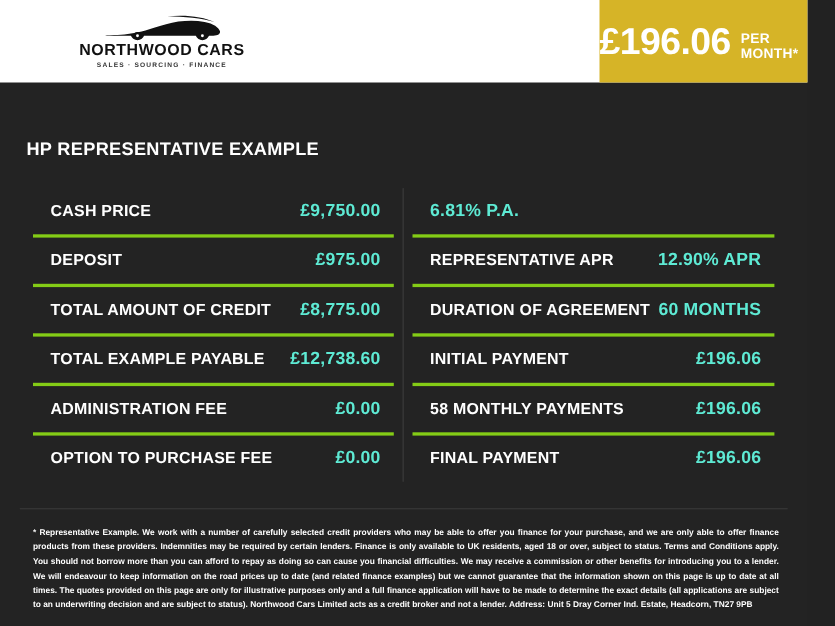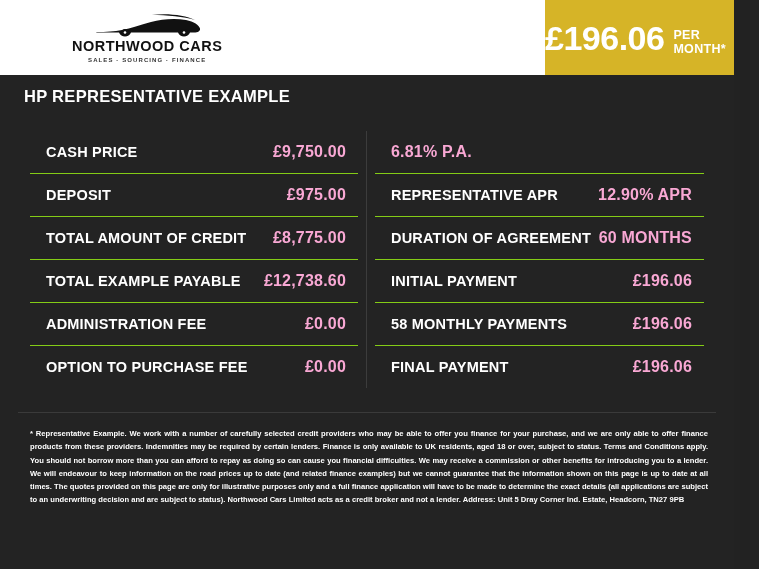--- a/index.html
+++ b/index.html
@@ -79,51 +79,52 @@
     padding-top: 9px;
   }
 
   
   .title {
     color: #ffffff;
     font-size: 16.5px;
     font-weight: bold;
     letter-spacing: 0.3px;
     padding: 12px 0 0 24px;
+    margin-top: 40px;
   }
 
   
   .tables {
     display: flex;
     padding: 25px 22px 0 22px;
     gap: 0;
   }
   .col {
     width: 349px;
     padding: 0 8px;
   }
   .col.left {
     border-right: 1px solid #3c3c3c;
   }
   .row {
     display: flex;
     justify-content: space-between;
     align-items: baseline;
     padding: 12px 12px 12px 16px;
-    border-bottom: 1px solid #84cc16;
+    border-bottom: 3px solid #84cc16;
   }
   .row:last-child { border-bottom: none; justify-content: space-between; }
   .row-label {
     color: #ffffff;
     font-size: 14.5px;
     font-weight: bold;
     letter-spacing: 0.2px;
   }
   .row-value {
-    color: #f9a8d4;
+    color: #5eead4;
     font-size: 16px;
     font-weight: bold;
     letter-spacing: 0.2px;
   }
 
   
   .footer-sep {
     border-top: 1px solid #3a3a3a;
     margin: 24px 18px 0 18px;
   }

